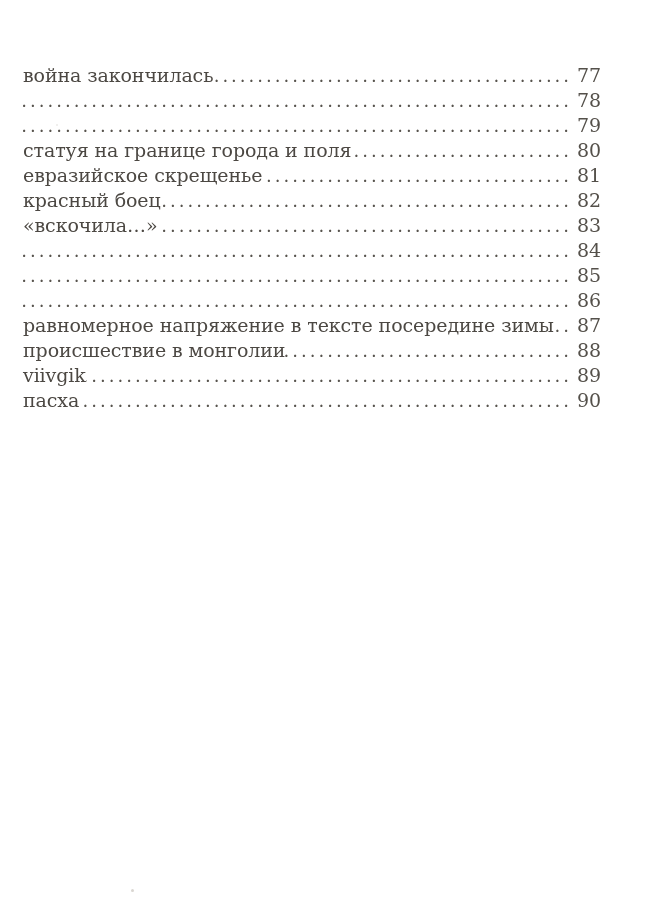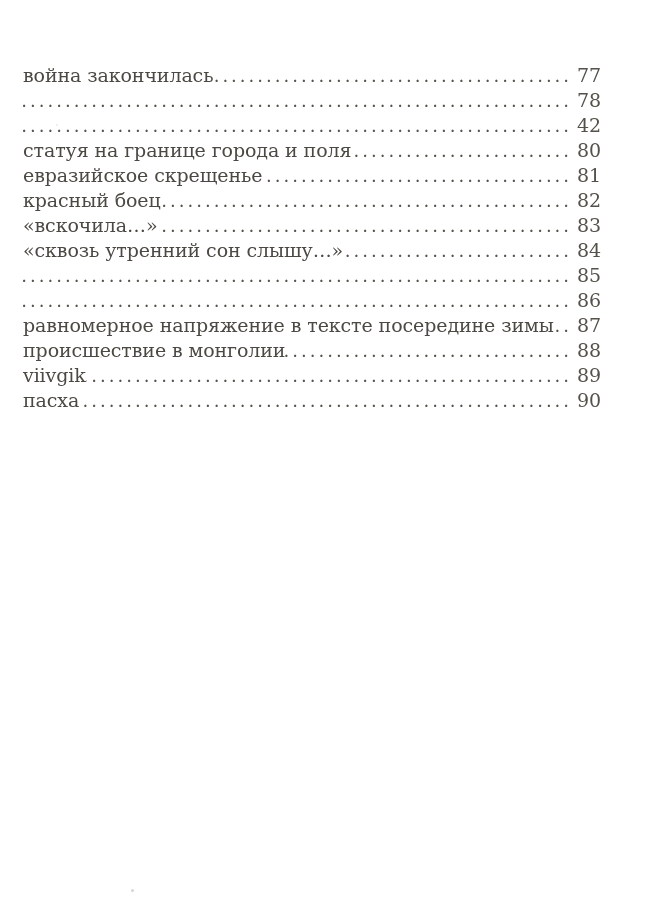--- a/index.html
+++ b/index.html
@@ -75,21 +75,21 @@
       <span class="pagenum">77</span>
     </div>
 
     <div class="row">
       <span class="leader">.&nbsp;.&nbsp;.&nbsp;.&nbsp;.&nbsp;.&nbsp;.&nbsp;.&nbsp;.&nbsp;.&nbsp;.&nbsp;.&nbsp;.&nbsp;.&nbsp;.&nbsp;.&nbsp;.&nbsp;.&nbsp;.&nbsp;.&nbsp;.&nbsp;.&nbsp;.&nbsp;.&nbsp;.&nbsp;.&nbsp;.&nbsp;.&nbsp;.&nbsp;.&nbsp;.&nbsp;.&nbsp;.&nbsp;.&nbsp;.&nbsp;.&nbsp;.&nbsp;.&nbsp;.&nbsp;.&nbsp;.&nbsp;.&nbsp;.&nbsp;.&nbsp;.&nbsp;.&nbsp;.&nbsp;.&nbsp;.&nbsp;.&nbsp;.&nbsp;.&nbsp;.&nbsp;.&nbsp;.&nbsp;.&nbsp;.&nbsp;.&nbsp;.&nbsp;.&nbsp;.&nbsp;.&nbsp;.&nbsp;.&nbsp;.&nbsp;.&nbsp;.&nbsp;.&nbsp;.&nbsp;.&nbsp;</span>
       <span class="pagenum">78</span>
     </div>
 
     <div class="row">
       <span class="leader">.&nbsp;.&nbsp;.&nbsp;.&nbsp;.&nbsp;.&nbsp;.&nbsp;.&nbsp;.&nbsp;.&nbsp;.&nbsp;.&nbsp;.&nbsp;.&nbsp;.&nbsp;.&nbsp;.&nbsp;.&nbsp;.&nbsp;.&nbsp;.&nbsp;.&nbsp;.&nbsp;.&nbsp;.&nbsp;.&nbsp;.&nbsp;.&nbsp;.&nbsp;.&nbsp;.&nbsp;.&nbsp;.&nbsp;.&nbsp;.&nbsp;.&nbsp;.&nbsp;.&nbsp;.&nbsp;.&nbsp;.&nbsp;.&nbsp;.&nbsp;.&nbsp;.&nbsp;.&nbsp;.&nbsp;.&nbsp;.&nbsp;.&nbsp;.&nbsp;.&nbsp;.&nbsp;.&nbsp;.&nbsp;.&nbsp;.&nbsp;.&nbsp;.&nbsp;.&nbsp;.&nbsp;.&nbsp;.&nbsp;.&nbsp;.&nbsp;.&nbsp;.&nbsp;.&nbsp;.&nbsp;.&nbsp;</span>
-      <span class="pagenum">42</span>
+      <span class="pagenum">79</span>
     </div>
 
     <div class="row">
       <span class="title">статуя на границе города и поля</span>
       <span class="leader">.&nbsp;.&nbsp;.&nbsp;.&nbsp;.&nbsp;.&nbsp;.&nbsp;.&nbsp;.&nbsp;.&nbsp;.&nbsp;.&nbsp;.&nbsp;.&nbsp;.&nbsp;.&nbsp;.&nbsp;.&nbsp;.&nbsp;.&nbsp;.&nbsp;.&nbsp;.&nbsp;.&nbsp;.&nbsp;.&nbsp;.&nbsp;.&nbsp;.&nbsp;.&nbsp;.&nbsp;.&nbsp;.&nbsp;.&nbsp;.&nbsp;.&nbsp;.&nbsp;.&nbsp;.&nbsp;.&nbsp;.&nbsp;.&nbsp;.&nbsp;.&nbsp;.&nbsp;.&nbsp;.&nbsp;.&nbsp;.&nbsp;.&nbsp;.&nbsp;.&nbsp;.&nbsp;.&nbsp;.&nbsp;.&nbsp;.&nbsp;.&nbsp;.&nbsp;.&nbsp;.&nbsp;.&nbsp;.&nbsp;.&nbsp;.&nbsp;.&nbsp;.&nbsp;.&nbsp;.&nbsp;.&nbsp;</span>
       <span class="pagenum">80</span>
     </div>
 
     <div class="row">
       <span class="title">евразийское скрещенье</span>
@@ -103,21 +103,20 @@
       <span class="pagenum">82</span>
     </div>
 
     <div class="row">
       <span class="title">«вскочила…»</span>
       <span class="leader">.&nbsp;.&nbsp;.&nbsp;.&nbsp;.&nbsp;.&nbsp;.&nbsp;.&nbsp;.&nbsp;.&nbsp;.&nbsp;.&nbsp;.&nbsp;.&nbsp;.&nbsp;.&nbsp;.&nbsp;.&nbsp;.&nbsp;.&nbsp;.&nbsp;.&nbsp;.&nbsp;.&nbsp;.&nbsp;.&nbsp;.&nbsp;.&nbsp;.&nbsp;.&nbsp;.&nbsp;.&nbsp;.&nbsp;.&nbsp;.&nbsp;.&nbsp;.&nbsp;.&nbsp;.&nbsp;.&nbsp;.&nbsp;.&nbsp;.&nbsp;.&nbsp;.&nbsp;.&nbsp;.&nbsp;.&nbsp;.&nbsp;.&nbsp;.&nbsp;.&nbsp;.&nbsp;.&nbsp;.&nbsp;.&nbsp;.&nbsp;.&nbsp;.&nbsp;.&nbsp;.&nbsp;.&nbsp;.&nbsp;.&nbsp;.&nbsp;.&nbsp;.&nbsp;.&nbsp;.&nbsp;.&nbsp;</span>
       <span class="pagenum">83</span>
     </div>
 
     <div class="row">
-      <span class="title">«сквозь утренний сон слышу…»</span>
       <span class="leader">.&nbsp;.&nbsp;.&nbsp;.&nbsp;.&nbsp;.&nbsp;.&nbsp;.&nbsp;.&nbsp;.&nbsp;.&nbsp;.&nbsp;.&nbsp;.&nbsp;.&nbsp;.&nbsp;.&nbsp;.&nbsp;.&nbsp;.&nbsp;.&nbsp;.&nbsp;.&nbsp;.&nbsp;.&nbsp;.&nbsp;.&nbsp;.&nbsp;.&nbsp;.&nbsp;.&nbsp;.&nbsp;.&nbsp;.&nbsp;.&nbsp;.&nbsp;.&nbsp;.&nbsp;.&nbsp;.&nbsp;.&nbsp;.&nbsp;.&nbsp;.&nbsp;.&nbsp;.&nbsp;.&nbsp;.&nbsp;.&nbsp;.&nbsp;.&nbsp;.&nbsp;.&nbsp;.&nbsp;.&nbsp;.&nbsp;.&nbsp;.&nbsp;.&nbsp;.&nbsp;.&nbsp;.&nbsp;.&nbsp;.&nbsp;.&nbsp;.&nbsp;.&nbsp;.&nbsp;.&nbsp;.&nbsp;</span>
       <span class="pagenum">84</span>
     </div>
 
     <div class="row">
       <span class="leader">.&nbsp;.&nbsp;.&nbsp;.&nbsp;.&nbsp;.&nbsp;.&nbsp;.&nbsp;.&nbsp;.&nbsp;.&nbsp;.&nbsp;.&nbsp;.&nbsp;.&nbsp;.&nbsp;.&nbsp;.&nbsp;.&nbsp;.&nbsp;.&nbsp;.&nbsp;.&nbsp;.&nbsp;.&nbsp;.&nbsp;.&nbsp;.&nbsp;.&nbsp;.&nbsp;.&nbsp;.&nbsp;.&nbsp;.&nbsp;.&nbsp;.&nbsp;.&nbsp;.&nbsp;.&nbsp;.&nbsp;.&nbsp;.&nbsp;.&nbsp;.&nbsp;.&nbsp;.&nbsp;.&nbsp;.&nbsp;.&nbsp;.&nbsp;.&nbsp;.&nbsp;.&nbsp;.&nbsp;.&nbsp;.&nbsp;.&nbsp;.&nbsp;.&nbsp;.&nbsp;.&nbsp;.&nbsp;.&nbsp;.&nbsp;.&nbsp;.&nbsp;.&nbsp;.&nbsp;.&nbsp;.&nbsp;</span>
       <span class="pagenum">85</span>
     </div>
 
     <div class="row">

